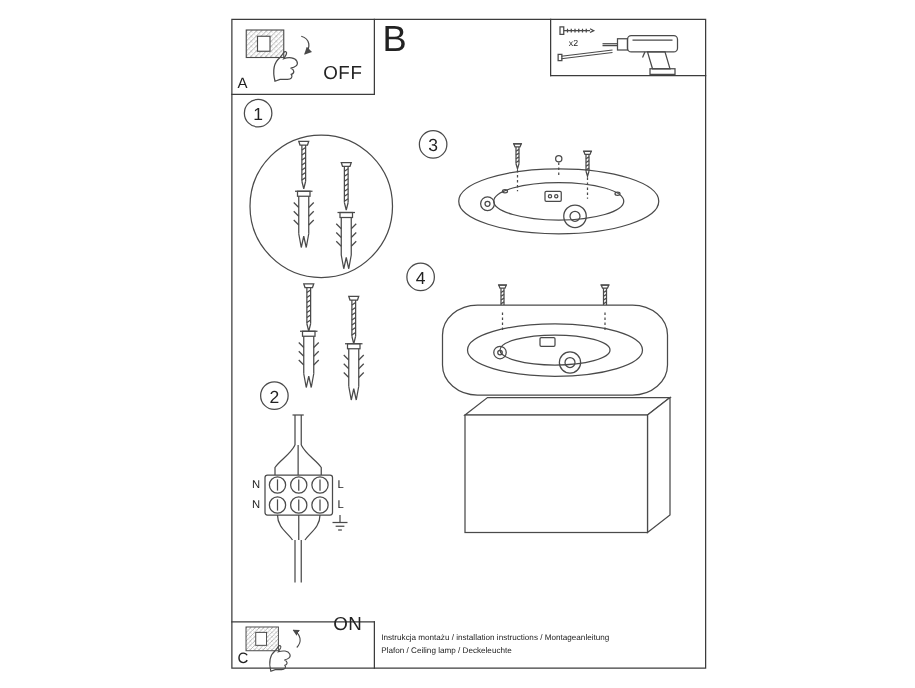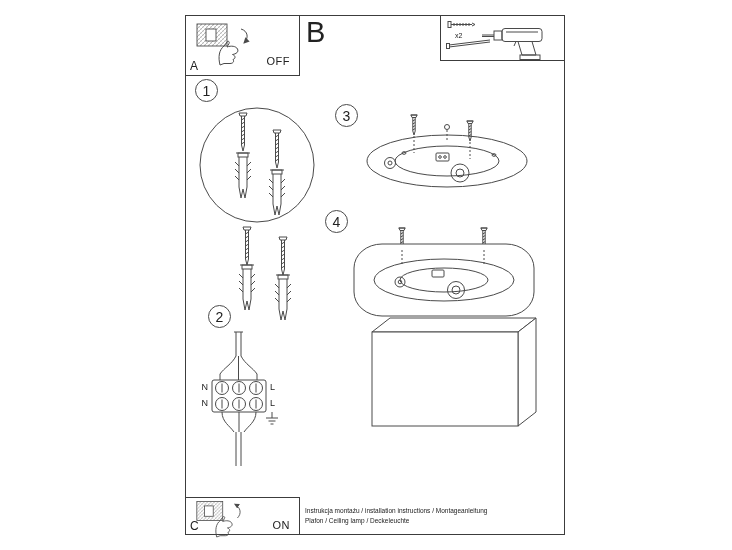--- a/index.html
+++ b/index.html
@@ -4,21 +4,21 @@
 <style>
   *{margin:0;padding:0;box-sizing:border-box}
   html,body{width:732px;height:550px;background:#fff}
   body{font-family:"Liberation Sans",sans-serif;color:#1a1a1a;position:relative;overflow:hidden}
   .abs{position:absolute}
   .frame{left:185px;top:15px;width:380px;height:520px;border:1px solid #3c3c3c}
   .box-a{left:185px;top:15px;width:115px;height:61px;border-right:1px solid #3c3c3c;border-bottom:1px solid #3c3c3c}
   .box-drill{left:440px;top:15px;width:125px;height:46px;border-left:1px solid #3c3c3c;border-bottom:1px solid #3c3c3c}
   .box-c{left:185px;top:497px;width:115px;height:38px;border-top:1px solid #3c3c3c;border-right:1px solid #3c3c3c}
   .corner-label{position:absolute;left:5px;bottom:2px;font-size:12px;color:#222}
-  .state-label{position:absolute;right:9px;bottom:8px;font-size:11px;letter-spacing:.5px;color:#222}
+  .state-label{position:absolute;right:9px;bottom:8px;font-size:15px;letter-spacing:.5px;color:#222}
   .section-b{left:306px;top:16px;font-size:29px;color:#222}
   .hw-count{position:absolute;left:14px;top:17px;font-size:7px;color:#222}
   .step-marker{width:23px;height:23px;border:1px solid #4a4a4a;border-radius:50%;display:flex;align-items:center;justify-content:center;font-size:14px;color:#222;background:#fff}
   .wire-label{position:absolute;font-size:9px;color:#222;width:14px}
   .wl-right{text-align:left}.wl-left{text-align:right}
   .footer{left:305px;top:506px;font-size:6.5px;line-height:9.5px;color:#222}
   svg{display:block;overflow:visible}
   .draw{stroke:#4a4a4a;fill:none;stroke-width:1}
 </style>
 </head>
@@ -252,19 +252,19 @@
       <marker id="ahC" markerWidth="6" markerHeight="6" refX="5" refY="3" orient="auto">
         <path d="M0,0 L6,3 L0,6 Z" fill="#4a4a4a"></path>
       </marker>
     </defs>
     <rect x="4" y="3" width="30" height="22" fill="url(#hatchC)" stroke="#4a4a4a" stroke-width="0.9"></rect>
     <rect x="13" y="8" width="10" height="12" fill="#fff" stroke="#4a4a4a" stroke-width="0.9"></rect>
     <path class="draw" fill="#fff" d="M 27,44 C 25,36 26,29 31,25 L 34,21 C 35,19.5 37,20.5 36,22.5 L 34,26 C 38,24.5 43,25 44.5,28 C 46,31 43,33 39.5,33.5 C 42.5,34.5 43,37.5 40,38.5 C 41.5,40.5 40,42.5 37,42.5 L 31,42.5 Z"></path>
     <path class="draw" d="M 51,22 C 56,17 55,10 48,6" marker-end="url(#ahC)"></path>
   </svg>
   <span class="corner-label">C</span>
-  <span class="state-label" style="bottom:4px">ON</span>
+  <span class="state-label" style="bottom:27px">ON</span>
 </div>
 
 <div class="abs footer">
   <div>Instrukcja montażu / installation instructions / Montageanleitung</div>
   <div>Plafon / Ceiling lamp / Deckeleuchte</div>
 </div>
 
 </body></html>

